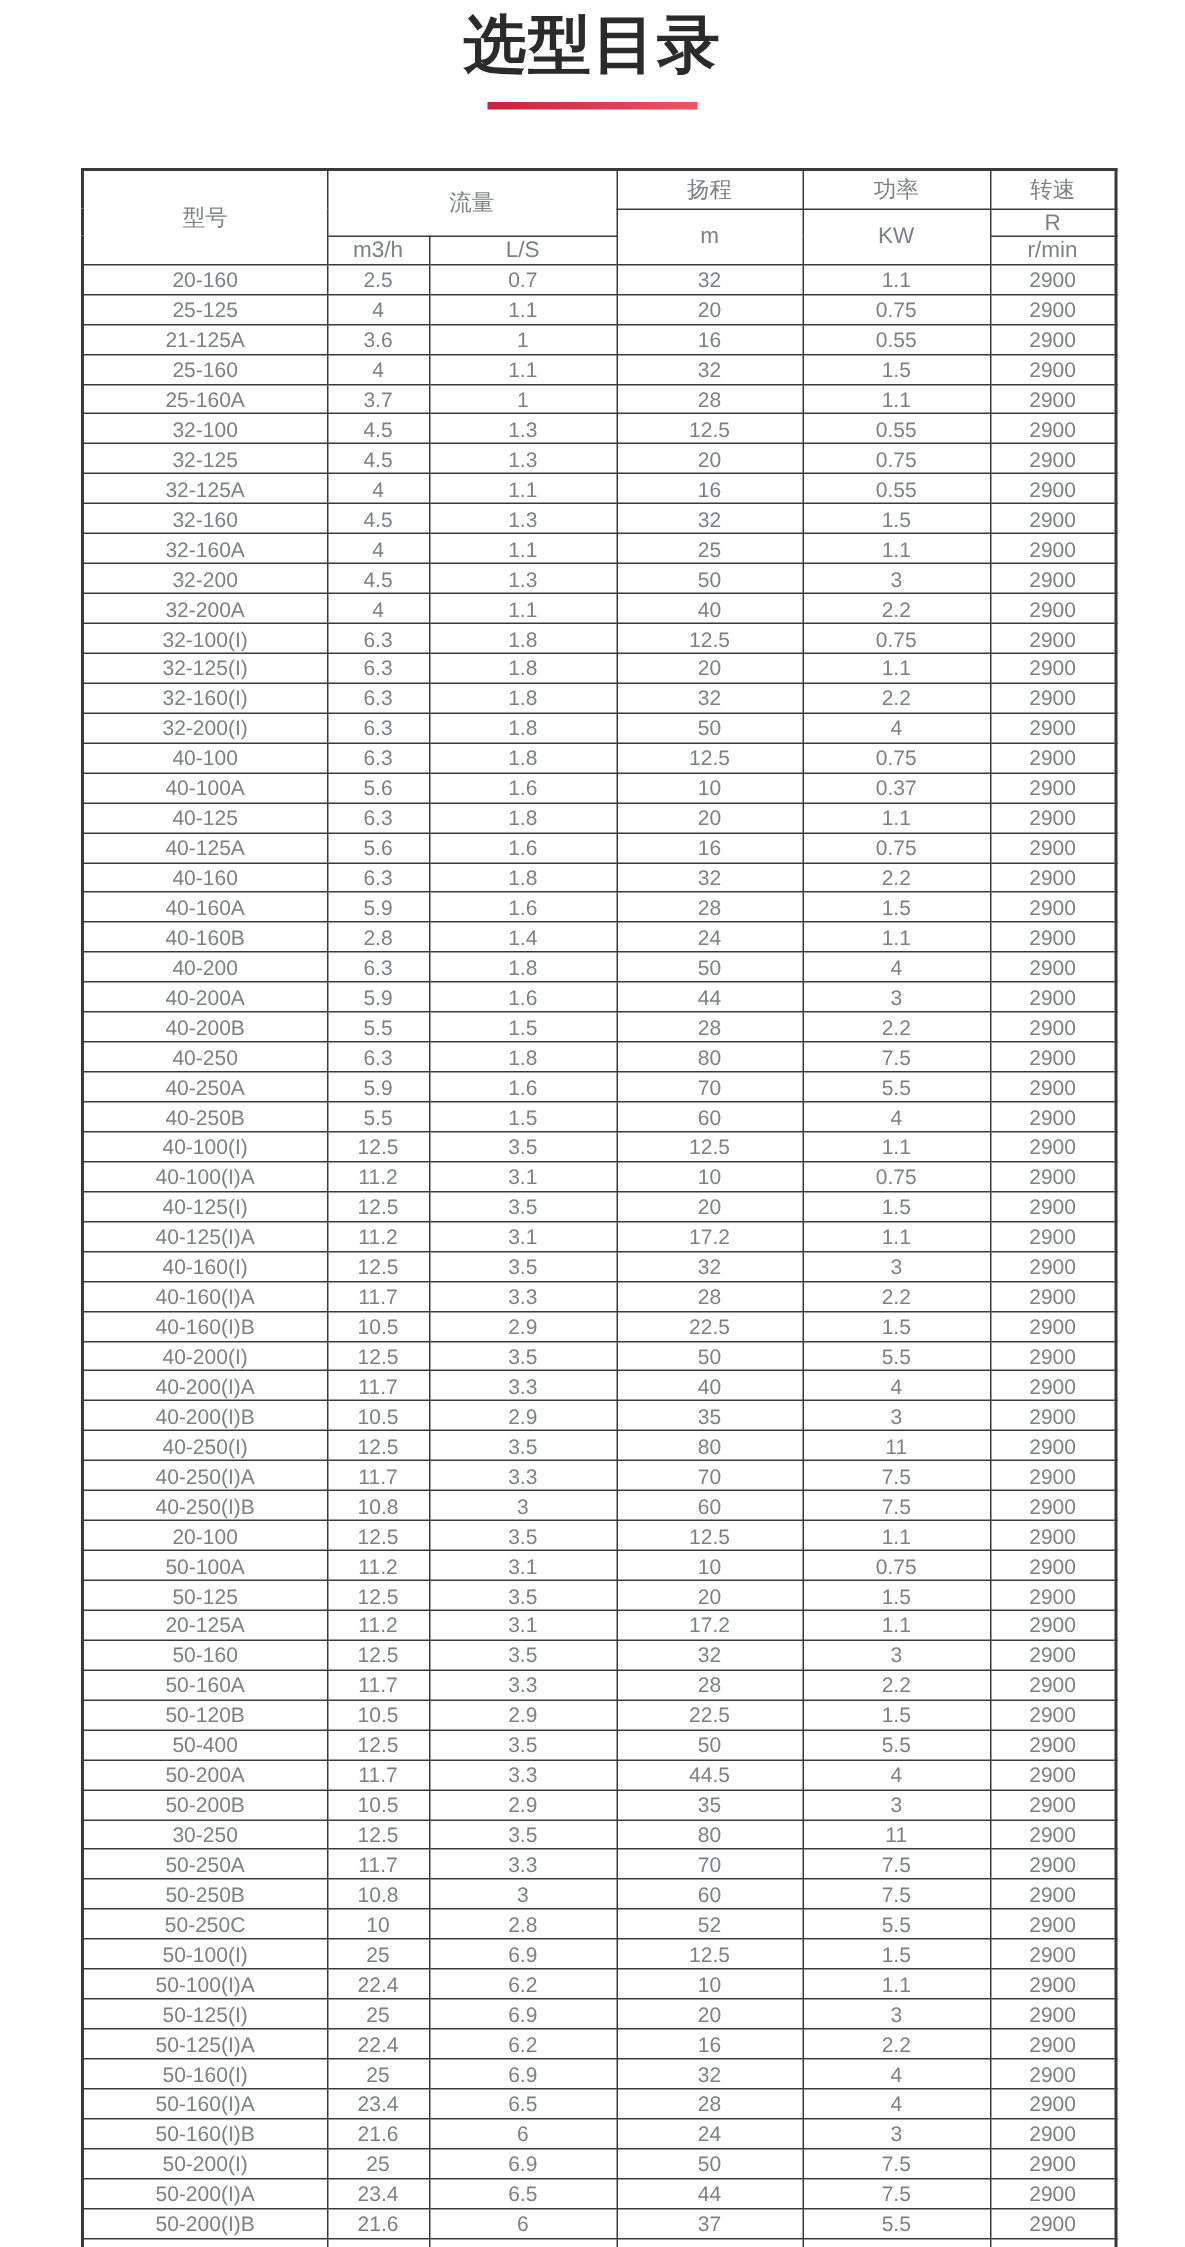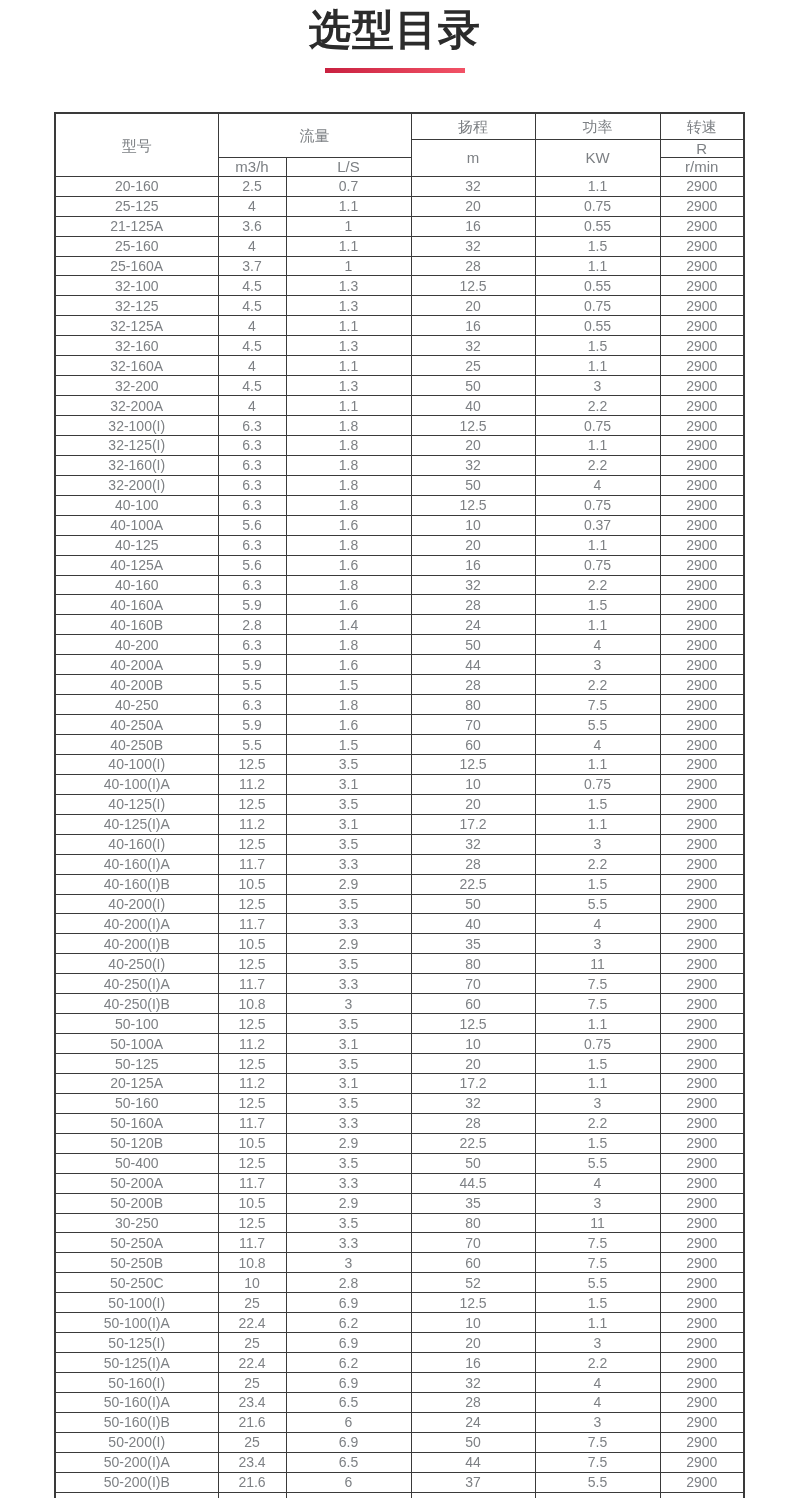--- a/index.html
+++ b/index.html
@@ -420,21 +420,21 @@
         </tr>
         <tr>
           <td>40-250(I)B</td>
           <td>10.8</td>
           <td>3</td>
           <td>60</td>
           <td>7.5</td>
           <td>2900</td>
         </tr>
         <tr>
-          <td>50-100</td>
+          <td>20-100</td>
           <td>12.5</td>
           <td>3.5</td>
           <td>12.5</td>
           <td>1.1</td>
           <td>2900</td>
         </tr>
         <tr>
           <td>50-100A</td>
           <td>11.2</td>
           <td>3.1</td>

